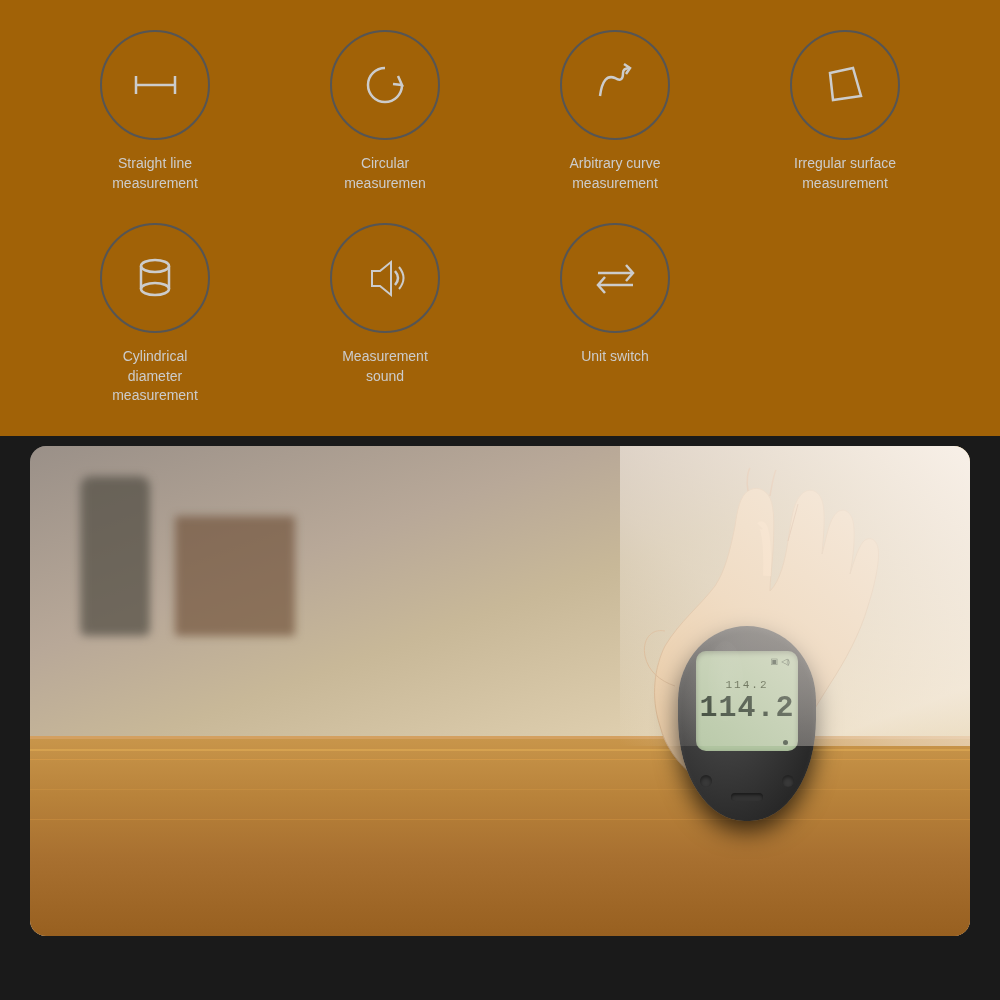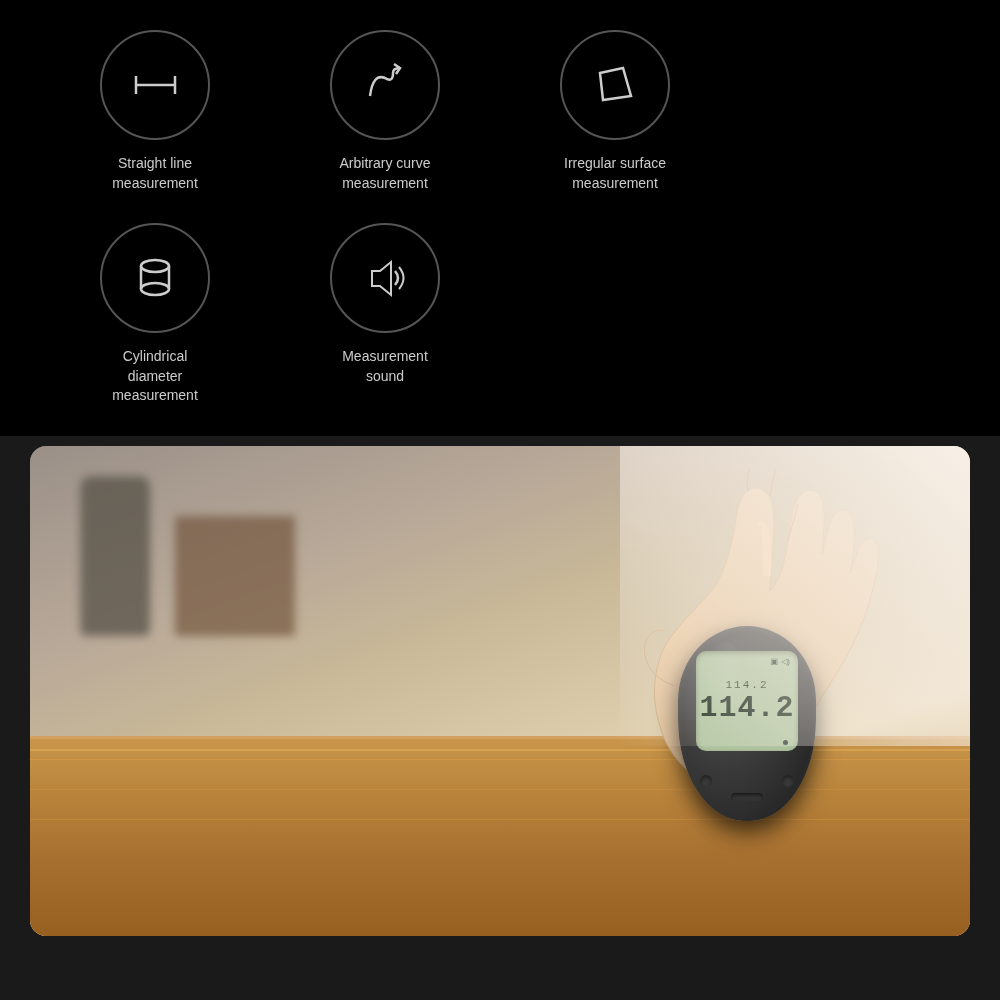--- a/index.html
+++ b/index.html
@@ -6,21 +6,21 @@
     body {
       width: 1000px;
       height: 1000px;
       background: #1a1a1a;
       font-family: Arial, sans-serif;
       overflow: hidden;
     }
 
     .top-section {
       padding: 30px 40px 20px;
-      background: #000000;
+      background: #a16207;
     }
 
     .features-grid {
       display: grid;
       grid-template-columns: repeat(4, 1fr);
       gap: 10px 0;
       margin-bottom: 10px;
     }
 
     .feature-item {
@@ -116,20 +116,29 @@
       <div class="feature-circle">
         <svg viewBox="0 0 55 55">
           <line x1="8" y1="27" x2="47" y2="27" stroke="#ccc" stroke-width="2.5"></line>
           <line x1="8" y1="18" x2="8" y2="36" stroke="#ccc" stroke-width="2.5"></line>
           <line x1="47" y1="18" x2="47" y2="36" stroke="#ccc" stroke-width="2.5"></line>
         </svg>
       </div>
       <span class="feature-label">Straight line<br>measurement</span>
     </div>
 
+    <div class="feature-item">
+      <div class="feature-circle">
+        <svg viewBox="0 0 55 55">
+          <path d="M 27 10 A 17 17 0 1 0 44 27" stroke="#ccc" stroke-width="2.5" fill="none"></path>
+          <polyline points="40,18 44,27 35,26" stroke="#ccc" stroke-width="2.5" fill="none"></polyline>
+        </svg>
+      </div>
+      <span class="feature-label">Circular<br>measuremen</span>
+    </div>
 
     <div class="feature-item">
       <div class="feature-circle">
         <svg viewBox="0 0 55 55">
           <path d="M 12 38 Q 15 15 27 20 Q 35 25 35 15 Q 35 10 42 10" stroke="#ccc" stroke-width="2.5" fill="none"></path>
           <polyline points="36,6 42,10 38,16" stroke="#ccc" stroke-width="2.5" fill="none"></polyline>
         </svg>
       </div>
       <span class="feature-label">Arbitrary curve<br>measurement</span>
     </div>
@@ -165,20 +174,31 @@
       <div class="feature-circle">
         <svg viewBox="0 0 55 55">
           <polygon points="14,20 14,35 22,35 33,44 33,11 22,20" stroke="#ccc" stroke-width="2" fill="none"></polygon>
           <path d="M 37 20 Q 43 27 37 34" stroke="#ccc" stroke-width="2.5" fill="none"></path>
           <path d="M 41 16 Q 50 27 41 38" stroke="#ccc" stroke-width="2" fill="none"></path>
         </svg>
       </div>
       <span class="feature-label">Measurement<br>sound</span>
     </div>
 
+    <div class="feature-item">
+      <div class="feature-circle">
+        <svg viewBox="0 0 55 55">
+          <line x1="10" y1="22" x2="45" y2="22" stroke="#ccc" stroke-width="2.5"></line>
+          <polyline points="38,14 45,22 38,30" stroke="#ccc" stroke-width="2.5" fill="none"></polyline>
+          <line x1="10" y1="34" x2="45" y2="34" stroke="#ccc" stroke-width="2.5"></line>
+          <polyline points="17,26 10,34 17,42" stroke="#ccc" stroke-width="2.5" fill="none"></polyline>
+        </svg>
+      </div>
+      <span class="feature-label">Unit switch</span>
+    </div>
 
   </div>
 </div>
 
 <div class="bottom-section">
   <div class="device-photo">
 
     <div class="scene-bg">
 
       <div style="position:absolute;top:0;left:0;right:0;bottom:0;background:linear-gradient(160deg, #9a9088 0%, #b8a898 25%, #c8b898 40%, #d8c8a8 55%, #e8d8b8 70%, #d4b878 80%, #c09050 90%, #a87030 100%);"></div>

